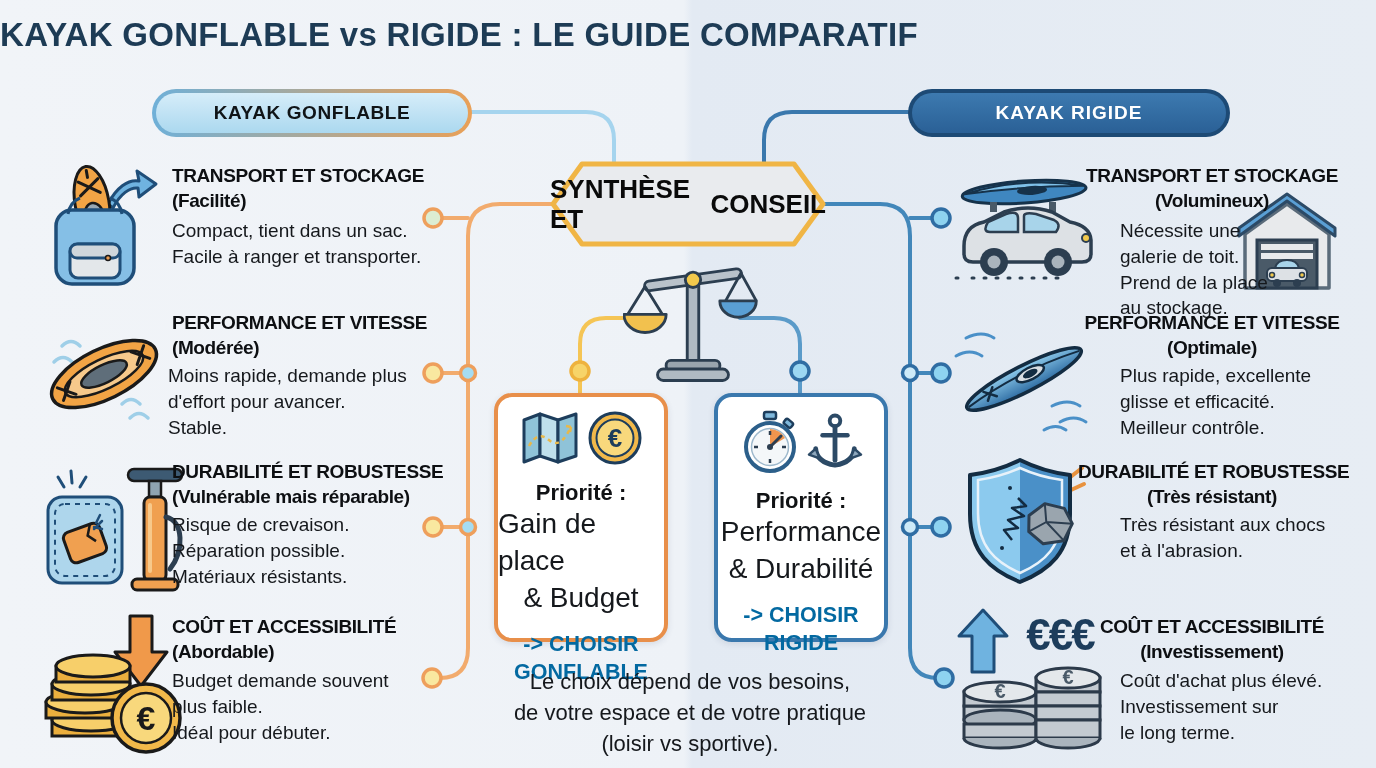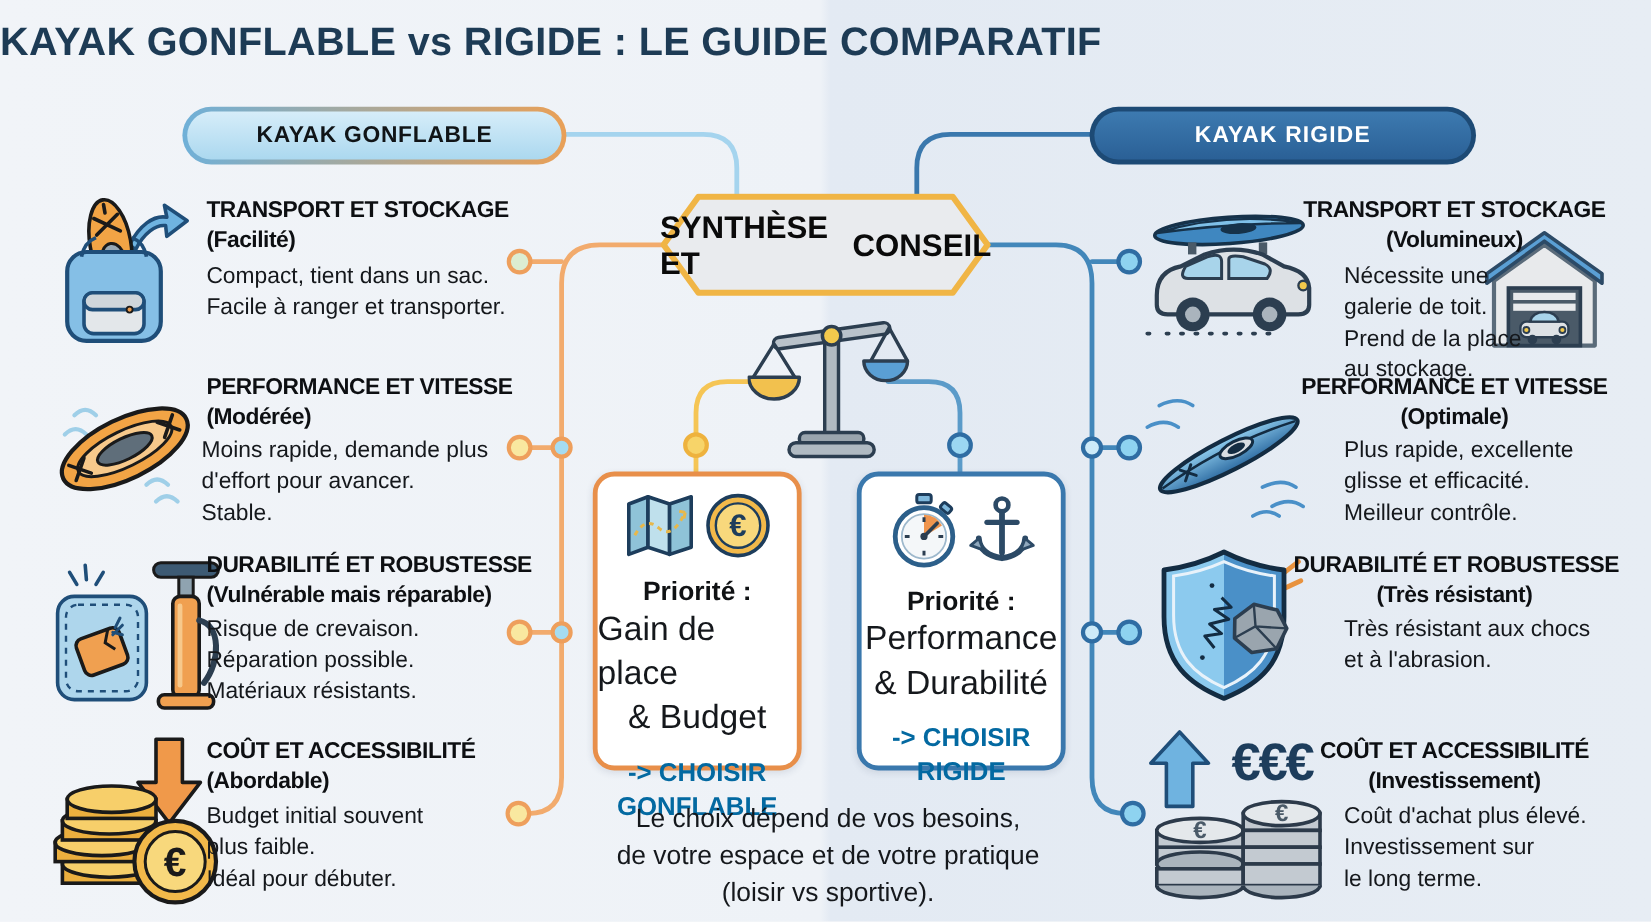--- a/index.html
+++ b/index.html
@@ -194,21 +194,21 @@
     <circle cx="108" cy="110" r="34" fill="#f2b94a" stroke="#1a1a1a" stroke-width="3.5"></circle>
     <circle cx="108" cy="110" r="25" fill="#f8d87c" stroke="#1a1a1a" stroke-width="2.5"></circle>
     <text x="108" y="122" text-anchor="middle" font-size="34" font-weight="bold" fill="#1a1a1a">€</text>
   </svg>
 
   <div class="abs head" style="left:172px;top:615px">
     <div>COÛT ET ACCESSIBILITÉ</div>
     <div>(Abordable)</div>
   </div>
   <div class="abs body-txt" style="left:172px;top:668px">
-    <div>Budget initial souvent</div>
+    <div>Budget demande souvent</div>
     <div>plus faible.</div>
     <div>Idéal pour débuter.</div>
   </div>
 
   <svg class="abs" style="left:952px;top:172px" width="150" height="118" viewBox="0 0 150 118">
     <g transform="rotate(-4 72 18)">
       <ellipse cx="72" cy="20" rx="62" ry="11" fill="#3f87c0" stroke="#16324a" stroke-width="3"></ellipse>
       <path d="M12,18 Q72,4 132,18 Q72,14 12,18 Z" fill="#7fc0e8" stroke="#16324a" stroke-width="2"></path>
       <ellipse cx="80" cy="19" rx="15" ry="4.5" fill="#16324a"></ellipse>
     </g>

